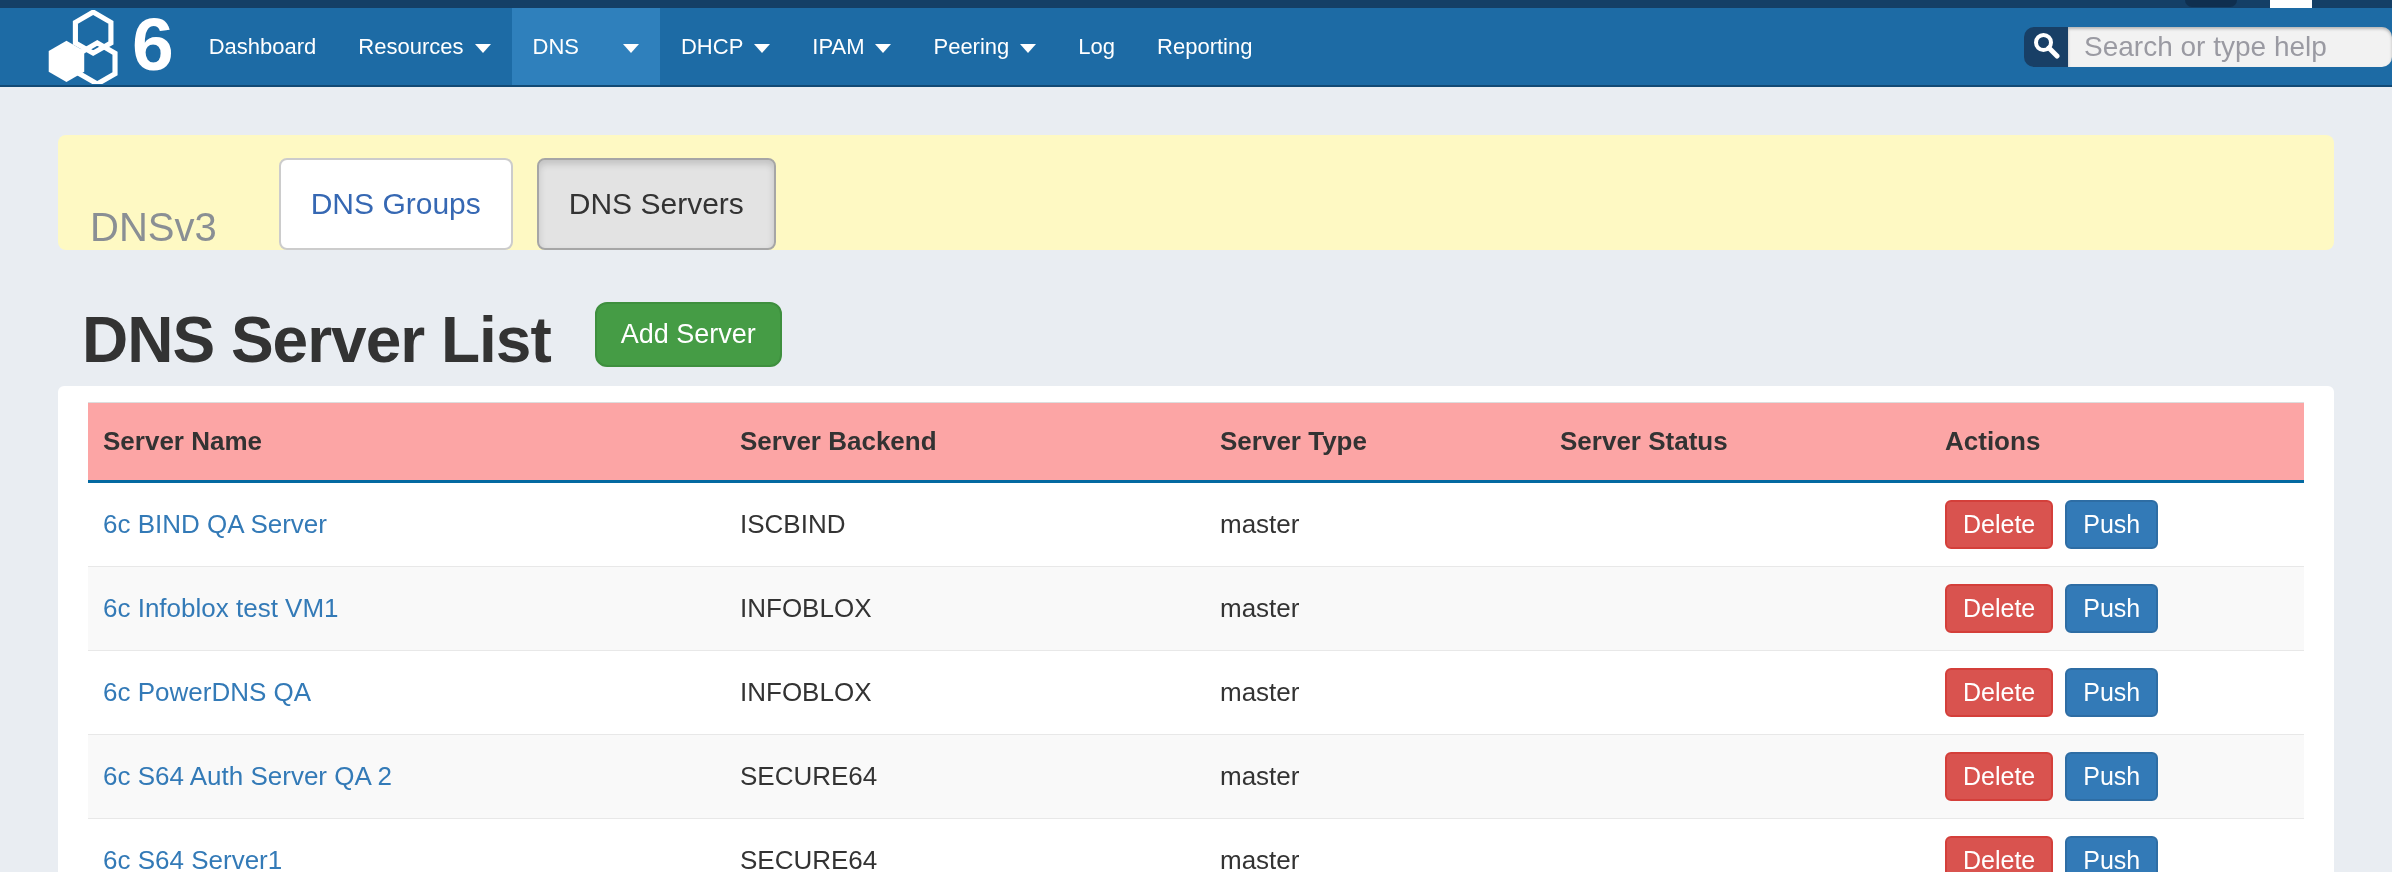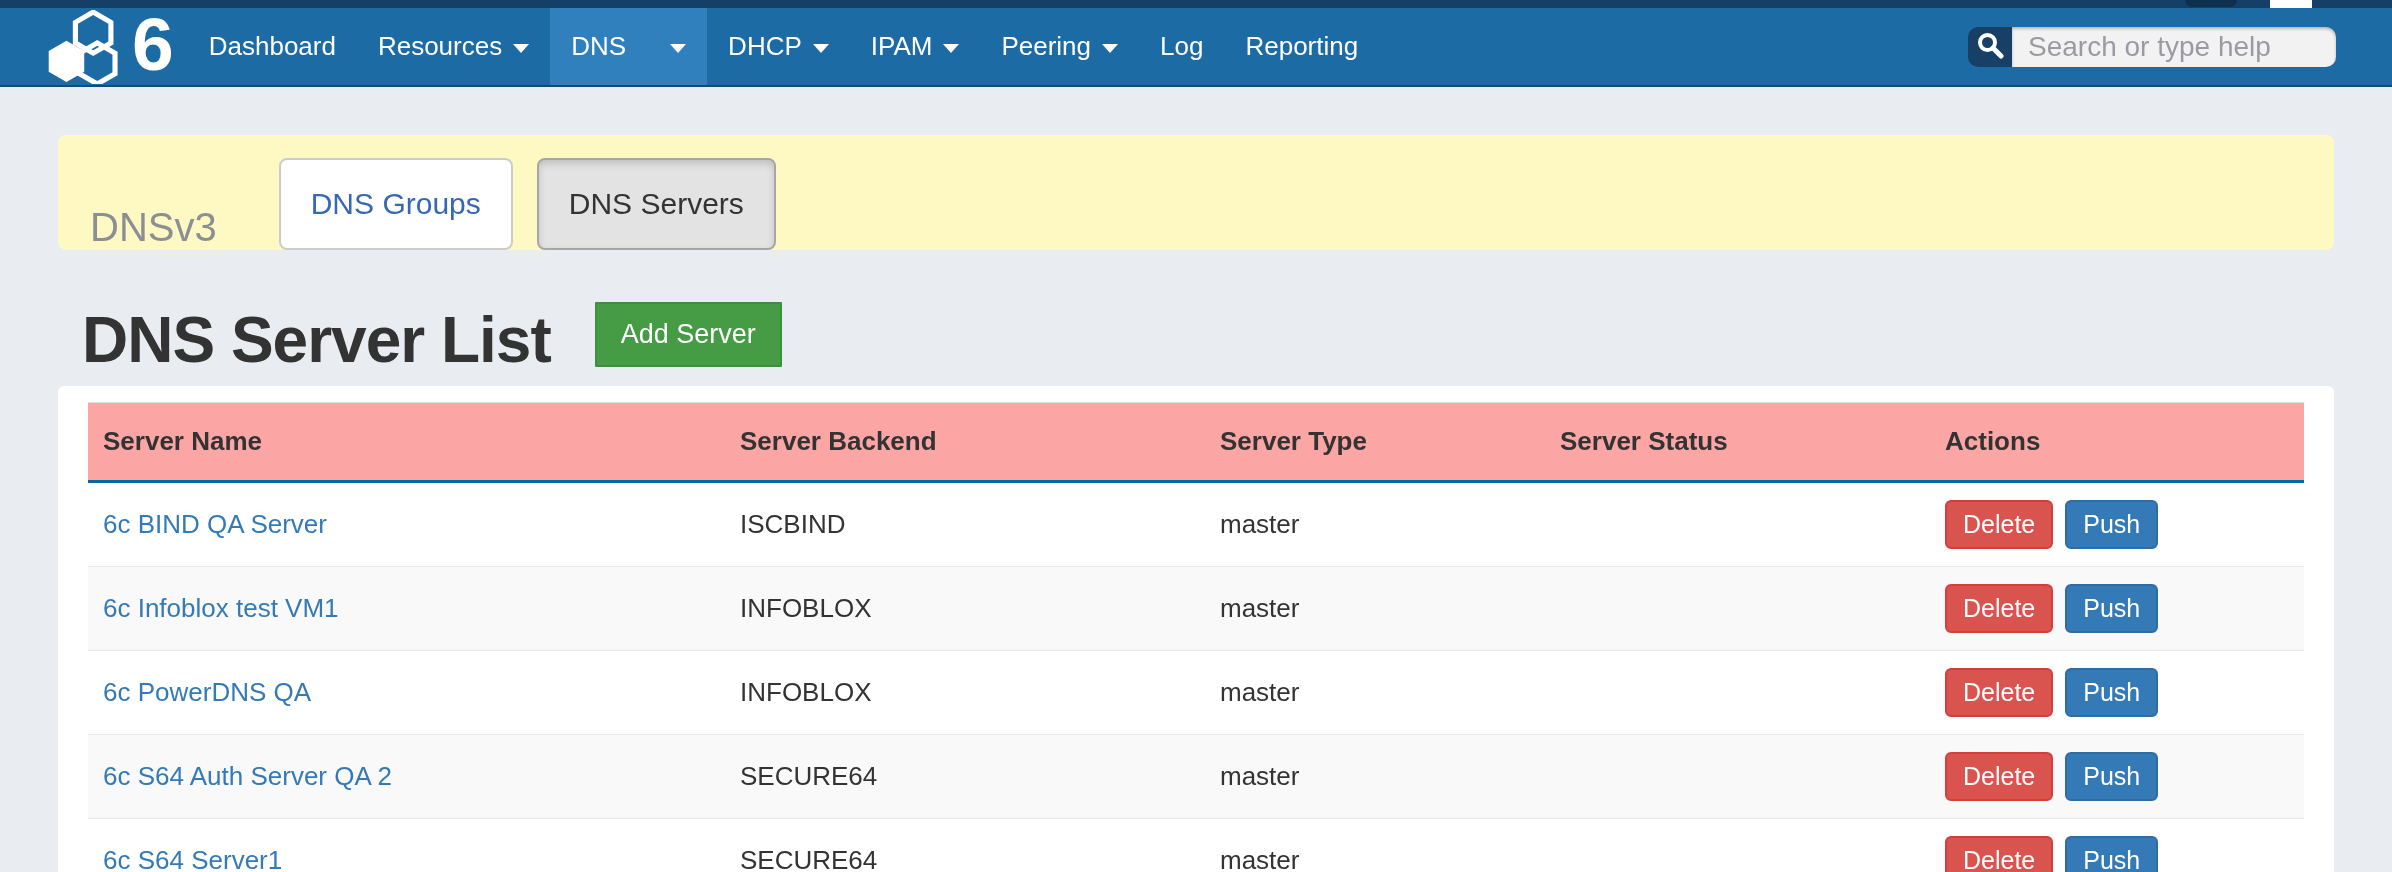--- a/index.html
+++ b/index.html
@@ -30,33 +30,33 @@
   }
   .brand { display: flex; align-items: center; gap: 6px; margin-right: 16px; cursor: pointer; }
   .brand svg { display: block; }
   .brand-six {
     color: #fff; font-size: 75px; font-weight: bold; line-height: 1;
     letter-spacing: -2px; margin-top: -4px;
   }
   .nav-list { list-style: none; display: flex; align-items: stretch; }
   .nav-item {
     display: flex; align-items: center; gap: 11px;
-    padding: 0 21px; color: #fff; font-size: 26px; cursor: pointer;
+    padding: 0 21px; color: #fff; font-size: 22px; cursor: pointer;
     white-space: nowrap;
   }
   .nav-item.active { background: #2f80bc; gap: 44px; }
   .caret {
     width: 0; height: 0; display: inline-block;
     border-left: 8px solid transparent; border-right: 8px solid transparent;
     border-top: 9px solid #fff; margin-top: 4px;
   }
 
   
   .search-wrap {
-    margin-left: auto; margin-right: 56px;
+    margin-left: auto; 
     align-self: center; display: flex; height: 40px;
   }
   .search-icon-box {
     width: 44px; background: #183f66; border-radius: 10px 0 0 10px;
     display: flex; align-items: center; justify-content: center; cursor: pointer;
   }
   .search-input {
     width: 324px; height: 40px; border: none; outline: none;
     background: #f2f2f2; border-radius: 0 10px 10px 0;
     font-family: "Liberation Sans", sans-serif;
@@ -88,21 +88,21 @@
     margin: 50px 0 0 82px;
     display: flex; align-items: center; gap: 44px;
   }
   .page-title {
     font-size: 64px; font-weight: bold; color: #333;
     letter-spacing: -1px; line-height: 80px;
   }
   .btn-add {
     font-family: "Liberation Sans", sans-serif;
     background: #459c45; border: 2px solid #3e8f3e; color: #fff;
-    font-size: 27px; padding: 15px 24px; border-radius: 1px;
+    font-size: 27px; padding: 15px 24px; border-radius: 12px;
     cursor: pointer; transform: translateY(-6px);
   }
 
   
   .table-panel {
     margin: 6px 58px 0 58px; background: #ffffff;
     border-radius: 6px 6px 0 0; padding: 16px 30px 0 30px;
     min-height: 500px;
   }
   table { width: 100%; border-collapse: collapse; table-layout: fixed; }

